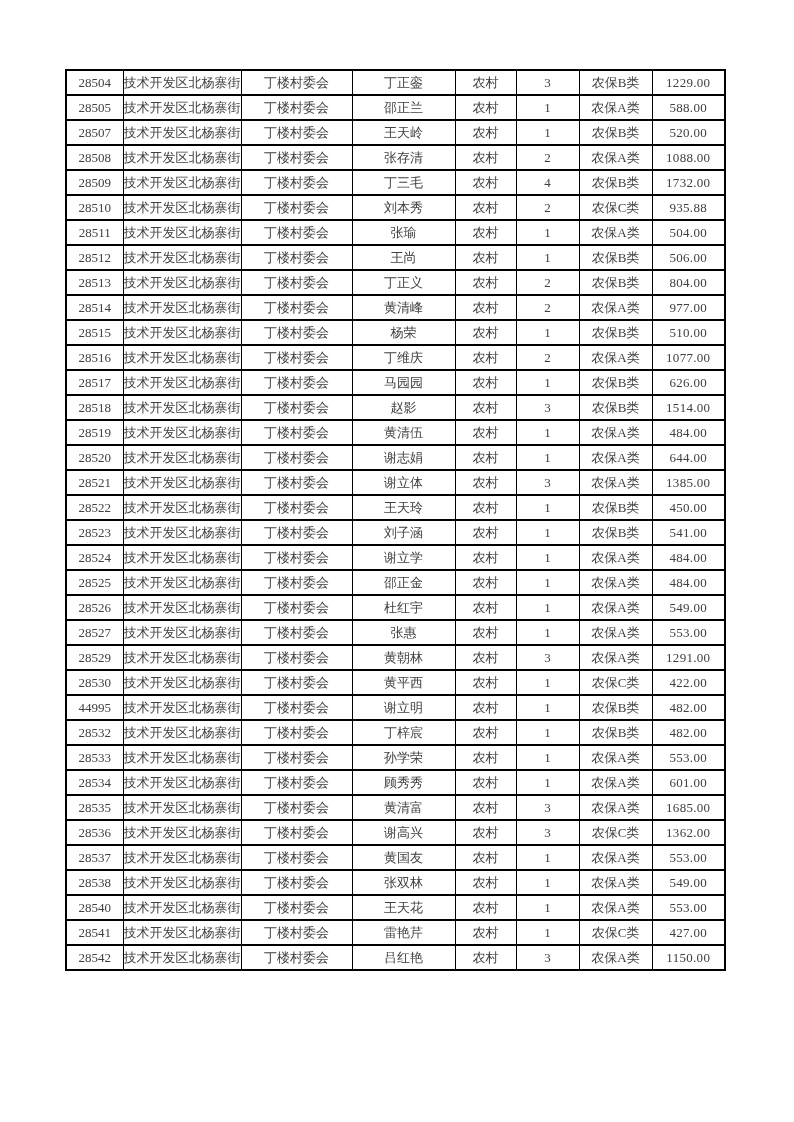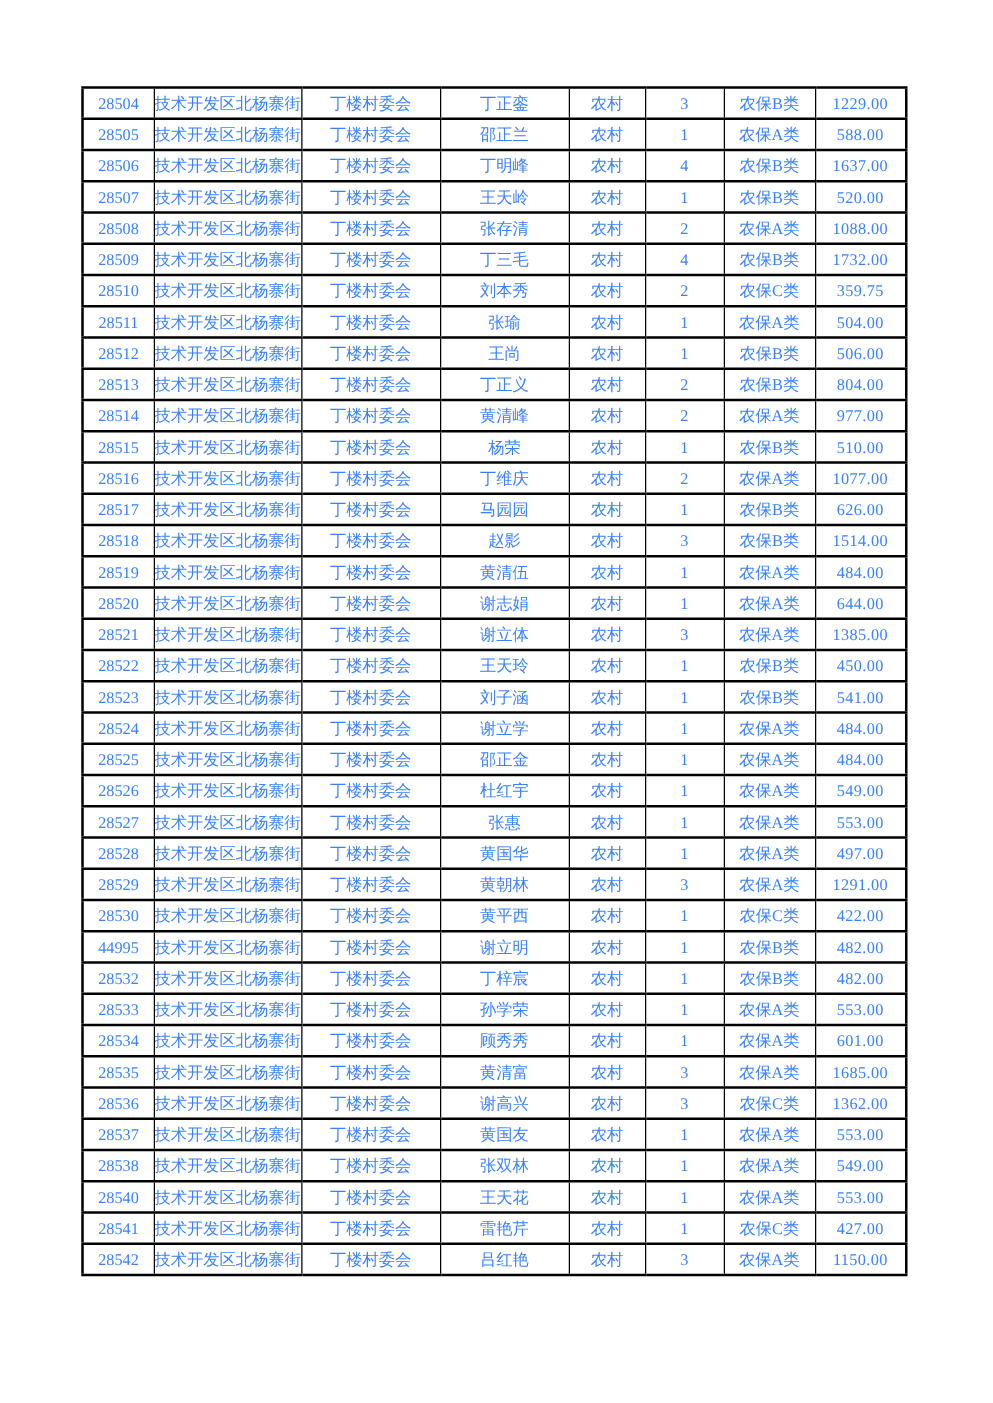--- a/index.html
+++ b/index.html
@@ -7,21 +7,21 @@
     padding: 0;
     background: #ffffff;
   }
   .page {
     position: relative;
     width: 794px;
     height: 1122px;
     background: #ffffff;
     overflow: hidden;
     font-family: "Liberation Serif", "DejaVu Serif", serif;
-    color: #3b82f6;
+    color: #404040;
   }
   table.sheet-table {
     position: absolute;
     left: 65px;
     top: 69px;
     border-collapse: collapse;
     table-layout: fixed;
     border: 2px solid #000000;
   }
   table.sheet-table td {
@@ -92,30 +92,20 @@
           <td class="col-id">28505</td>
           <td class="col-district">技术开发区北杨寨街</td>
           <td class="col-village">丁楼村委会</td>
           <td class="col-name">邵正兰</td>
           <td class="col-residence">农村</td>
           <td class="col-count">1</td>
           <td class="col-category">农保A类</td>
           <td class="col-amount">588.00</td>
         </tr>
         <tr>
-          <td class="col-id">28506</td>
-          <td class="col-district">技术开发区北杨寨街</td>
-          <td class="col-village">丁楼村委会</td>
-          <td class="col-name">丁明峰</td>
-          <td class="col-residence">农村</td>
-          <td class="col-count">4</td>
-          <td class="col-category">农保B类</td>
-          <td class="col-amount">1637.00</td>
-        </tr>
-        <tr>
           <td class="col-id">28507</td>
           <td class="col-district">技术开发区北杨寨街</td>
           <td class="col-village">丁楼村委会</td>
           <td class="col-name">王天岭</td>
           <td class="col-residence">农村</td>
           <td class="col-count">1</td>
           <td class="col-category">农保B类</td>
           <td class="col-amount">520.00</td>
         </tr>
         <tr>
@@ -139,21 +129,21 @@
           <td class="col-amount">1732.00</td>
         </tr>
         <tr>
           <td class="col-id">28510</td>
           <td class="col-district">技术开发区北杨寨街</td>
           <td class="col-village">丁楼村委会</td>
           <td class="col-name">刘本秀</td>
           <td class="col-residence">农村</td>
           <td class="col-count">2</td>
           <td class="col-category">农保C类</td>
-          <td class="col-amount">359.75</td>
+          <td class="col-amount">935.88</td>
         </tr>
         <tr>
           <td class="col-id">28511</td>
           <td class="col-district">技术开发区北杨寨街</td>
           <td class="col-village">丁楼村委会</td>
           <td class="col-name">张瑜</td>
           <td class="col-residence">农村</td>
           <td class="col-count">1</td>
           <td class="col-category">农保A类</td>
           <td class="col-amount">504.00</td>
@@ -310,30 +300,20 @@
         </tr>
         <tr>
           <td class="col-id">28527</td>
           <td class="col-district">技术开发区北杨寨街</td>
           <td class="col-village">丁楼村委会</td>
           <td class="col-name">张惠</td>
           <td class="col-residence">农村</td>
           <td class="col-count">1</td>
           <td class="col-category">农保A类</td>
           <td class="col-amount">553.00</td>
-        </tr>
-        <tr>
-          <td class="col-id">28528</td>
-          <td class="col-district">技术开发区北杨寨街</td>
-          <td class="col-village">丁楼村委会</td>
-          <td class="col-name">黄国华</td>
-          <td class="col-residence">农村</td>
-          <td class="col-count">1</td>
-          <td class="col-category">农保A类</td>
-          <td class="col-amount">497.00</td>
         </tr>
         <tr>
           <td class="col-id">28529</td>
           <td class="col-district">技术开发区北杨寨街</td>
           <td class="col-village">丁楼村委会</td>
           <td class="col-name">黄朝林</td>
           <td class="col-residence">农村</td>
           <td class="col-count">3</td>
           <td class="col-category">农保A类</td>
           <td class="col-amount">1291.00</td>

